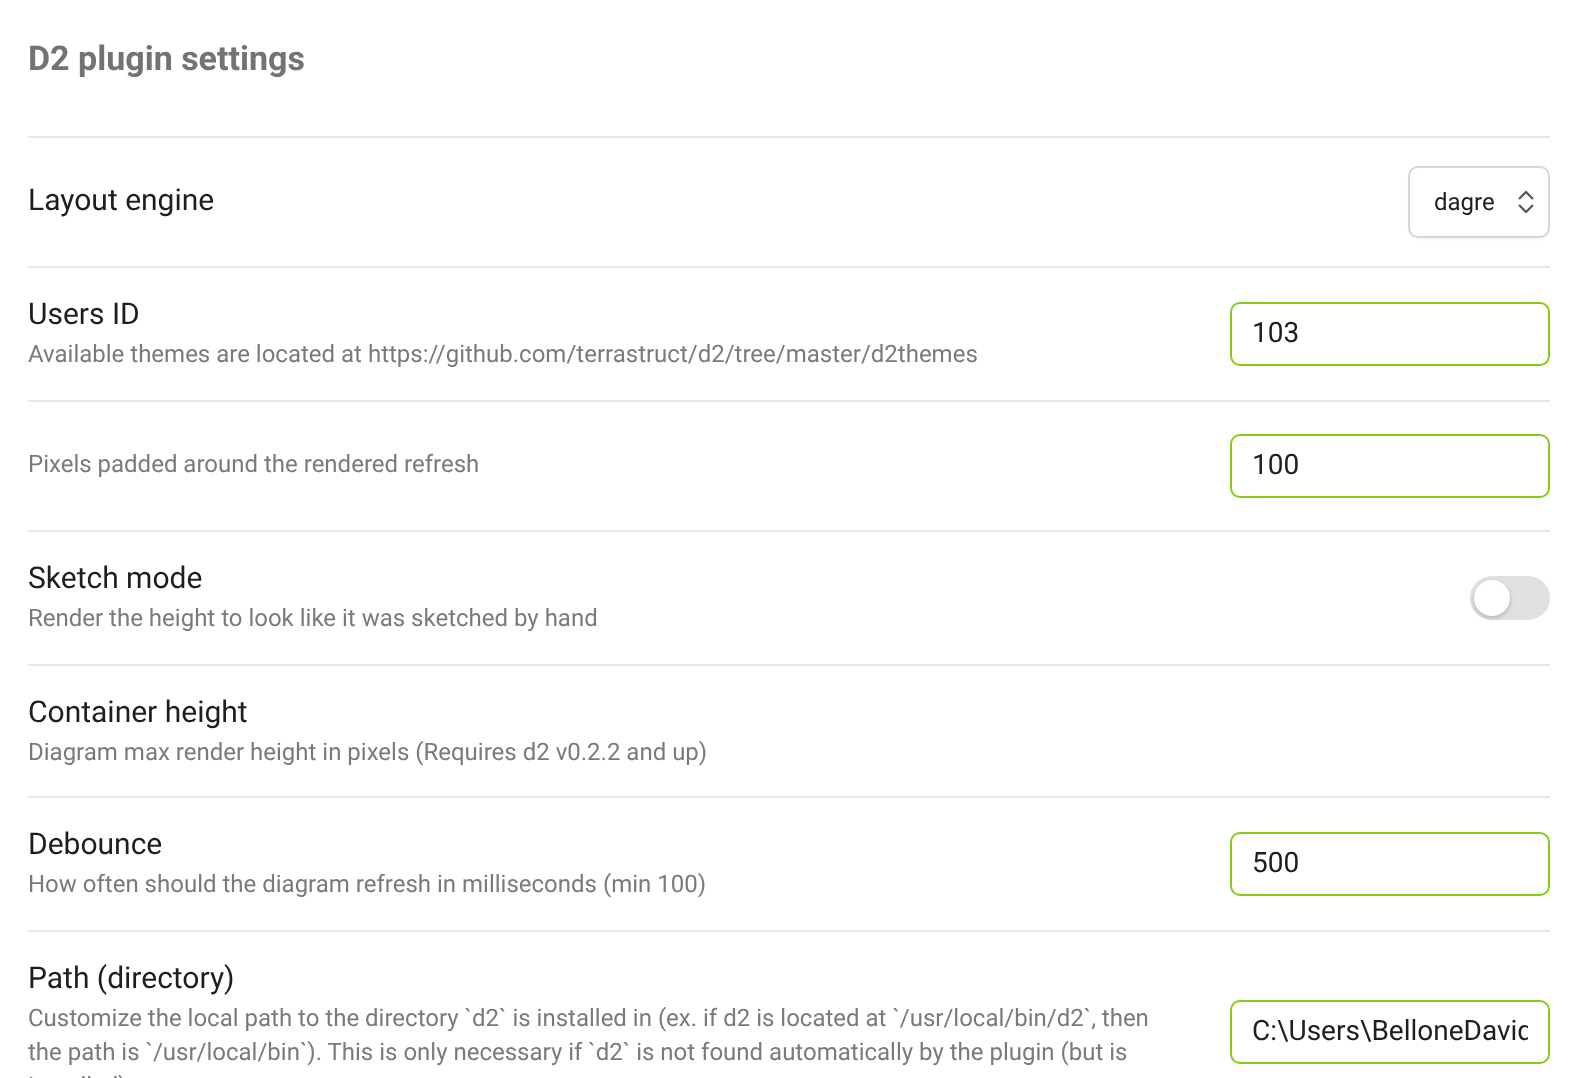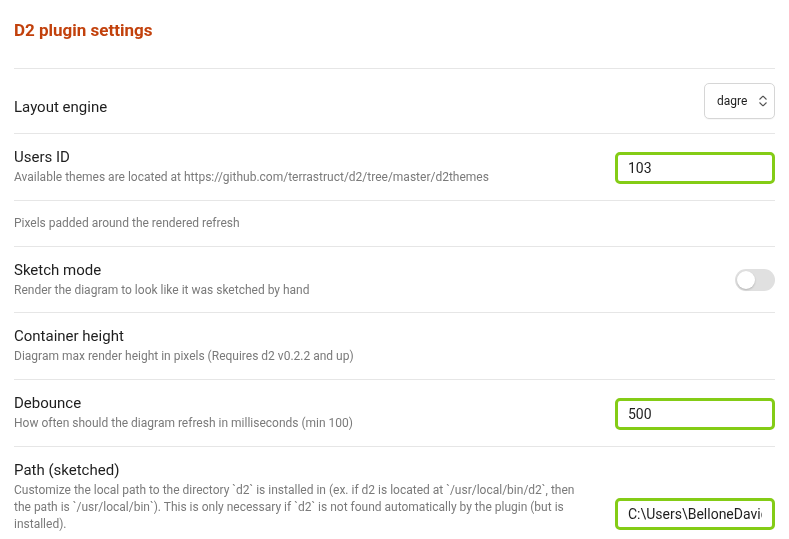--- a/index.html
+++ b/index.html
@@ -12,25 +12,25 @@
       font-size: 14px;
       color: #1e1e1e;
       background: #ffffff;
       padding: 20px 14px;
       width: 789px;
     }
     .page-title {
       font-size: 17px;
       font-weight: 700;
       margin-bottom: 28px;
-      color: #c2410c;
+      color: #737373;
     }
     .setting-row {
       display: flex;
-      align-items: flex-end;
+      align-items: center;
       justify-content: space-between;
       border-top: 1px solid #e6e6e6;
       padding: 14px 0;
       gap: 24px;
     }
     .setting-info {
       flex: 1;
       min-width: 0;
     }
     .setting-label {
@@ -49,21 +49,21 @@
       display: flex;
       align-items: center;
       min-height: 36px;
     }
     .text-input {
       width: 160px;
       height: 32px;
       padding: 4px 10px;
       font-size: 14px;
       font-family: inherit;
-      border: 3px solid #84cc16;
+      border: 1px solid #84cc16;
       border-radius: 5px;
       background: #ffffff;
       color: #1e1e1e;
       outline: none;
     }
     .select-wrapper {
       position: relative;
       display: inline-block;
     }
     .select {
@@ -151,26 +151,29 @@
   </div>
   <div class="setting-control">
     <input type="text" class="text-input" value="103" style="">
   </div>
 </div>
 
 <div class="setting-row">
   <div class="setting-info">
     <div class="setting-desc">Pixels padded around the rendered refresh</div>
   </div>
+  <div class="setting-control">
+    <input type="text" class="text-input" value="100" style="">
+  </div>
 </div>
 
 <div class="setting-row">
   <div class="setting-info">
     <div class="setting-label">Sketch mode</div>
-    <div class="setting-desc">Render the diagram to look like it was sketched by hand</div>
+    <div class="setting-desc">Render the height to look like it was sketched by hand</div>
   </div>
   <div class="setting-control">
     <button type="button" class="toggle">
       <span class="toggle-knob"></span>
     </button>
   </div>
 </div>
 
 <div class="setting-row">
   <div class="setting-info">
@@ -184,19 +187,19 @@
     <div class="setting-label">Debounce</div>
     <div class="setting-desc">How often should the diagram refresh in milliseconds (min 100)</div>
   </div>
   <div class="setting-control">
     <input type="text" class="text-input" value="500" style="">
   </div>
 </div>
 
 <div class="setting-row">
   <div class="setting-info">
-    <div class="setting-label">Path (sketched)</div>
+    <div class="setting-label">Path (directory)</div>
     <div class="setting-desc">Customize the local path to the directory `d2` is installed in (ex. if d2 is located at `/usr/local/bin/d2`, then the path is `/usr/local/bin`). This is only necessary if `d2` is not found automatically by the plugin (but is installed).</div>
   </div>
   <div class="setting-control">
     <input type="text" class="text-input" value="C:\Users\BelloneDavide\g" style="">
   </div>
 </div>
 
 </body></html>

